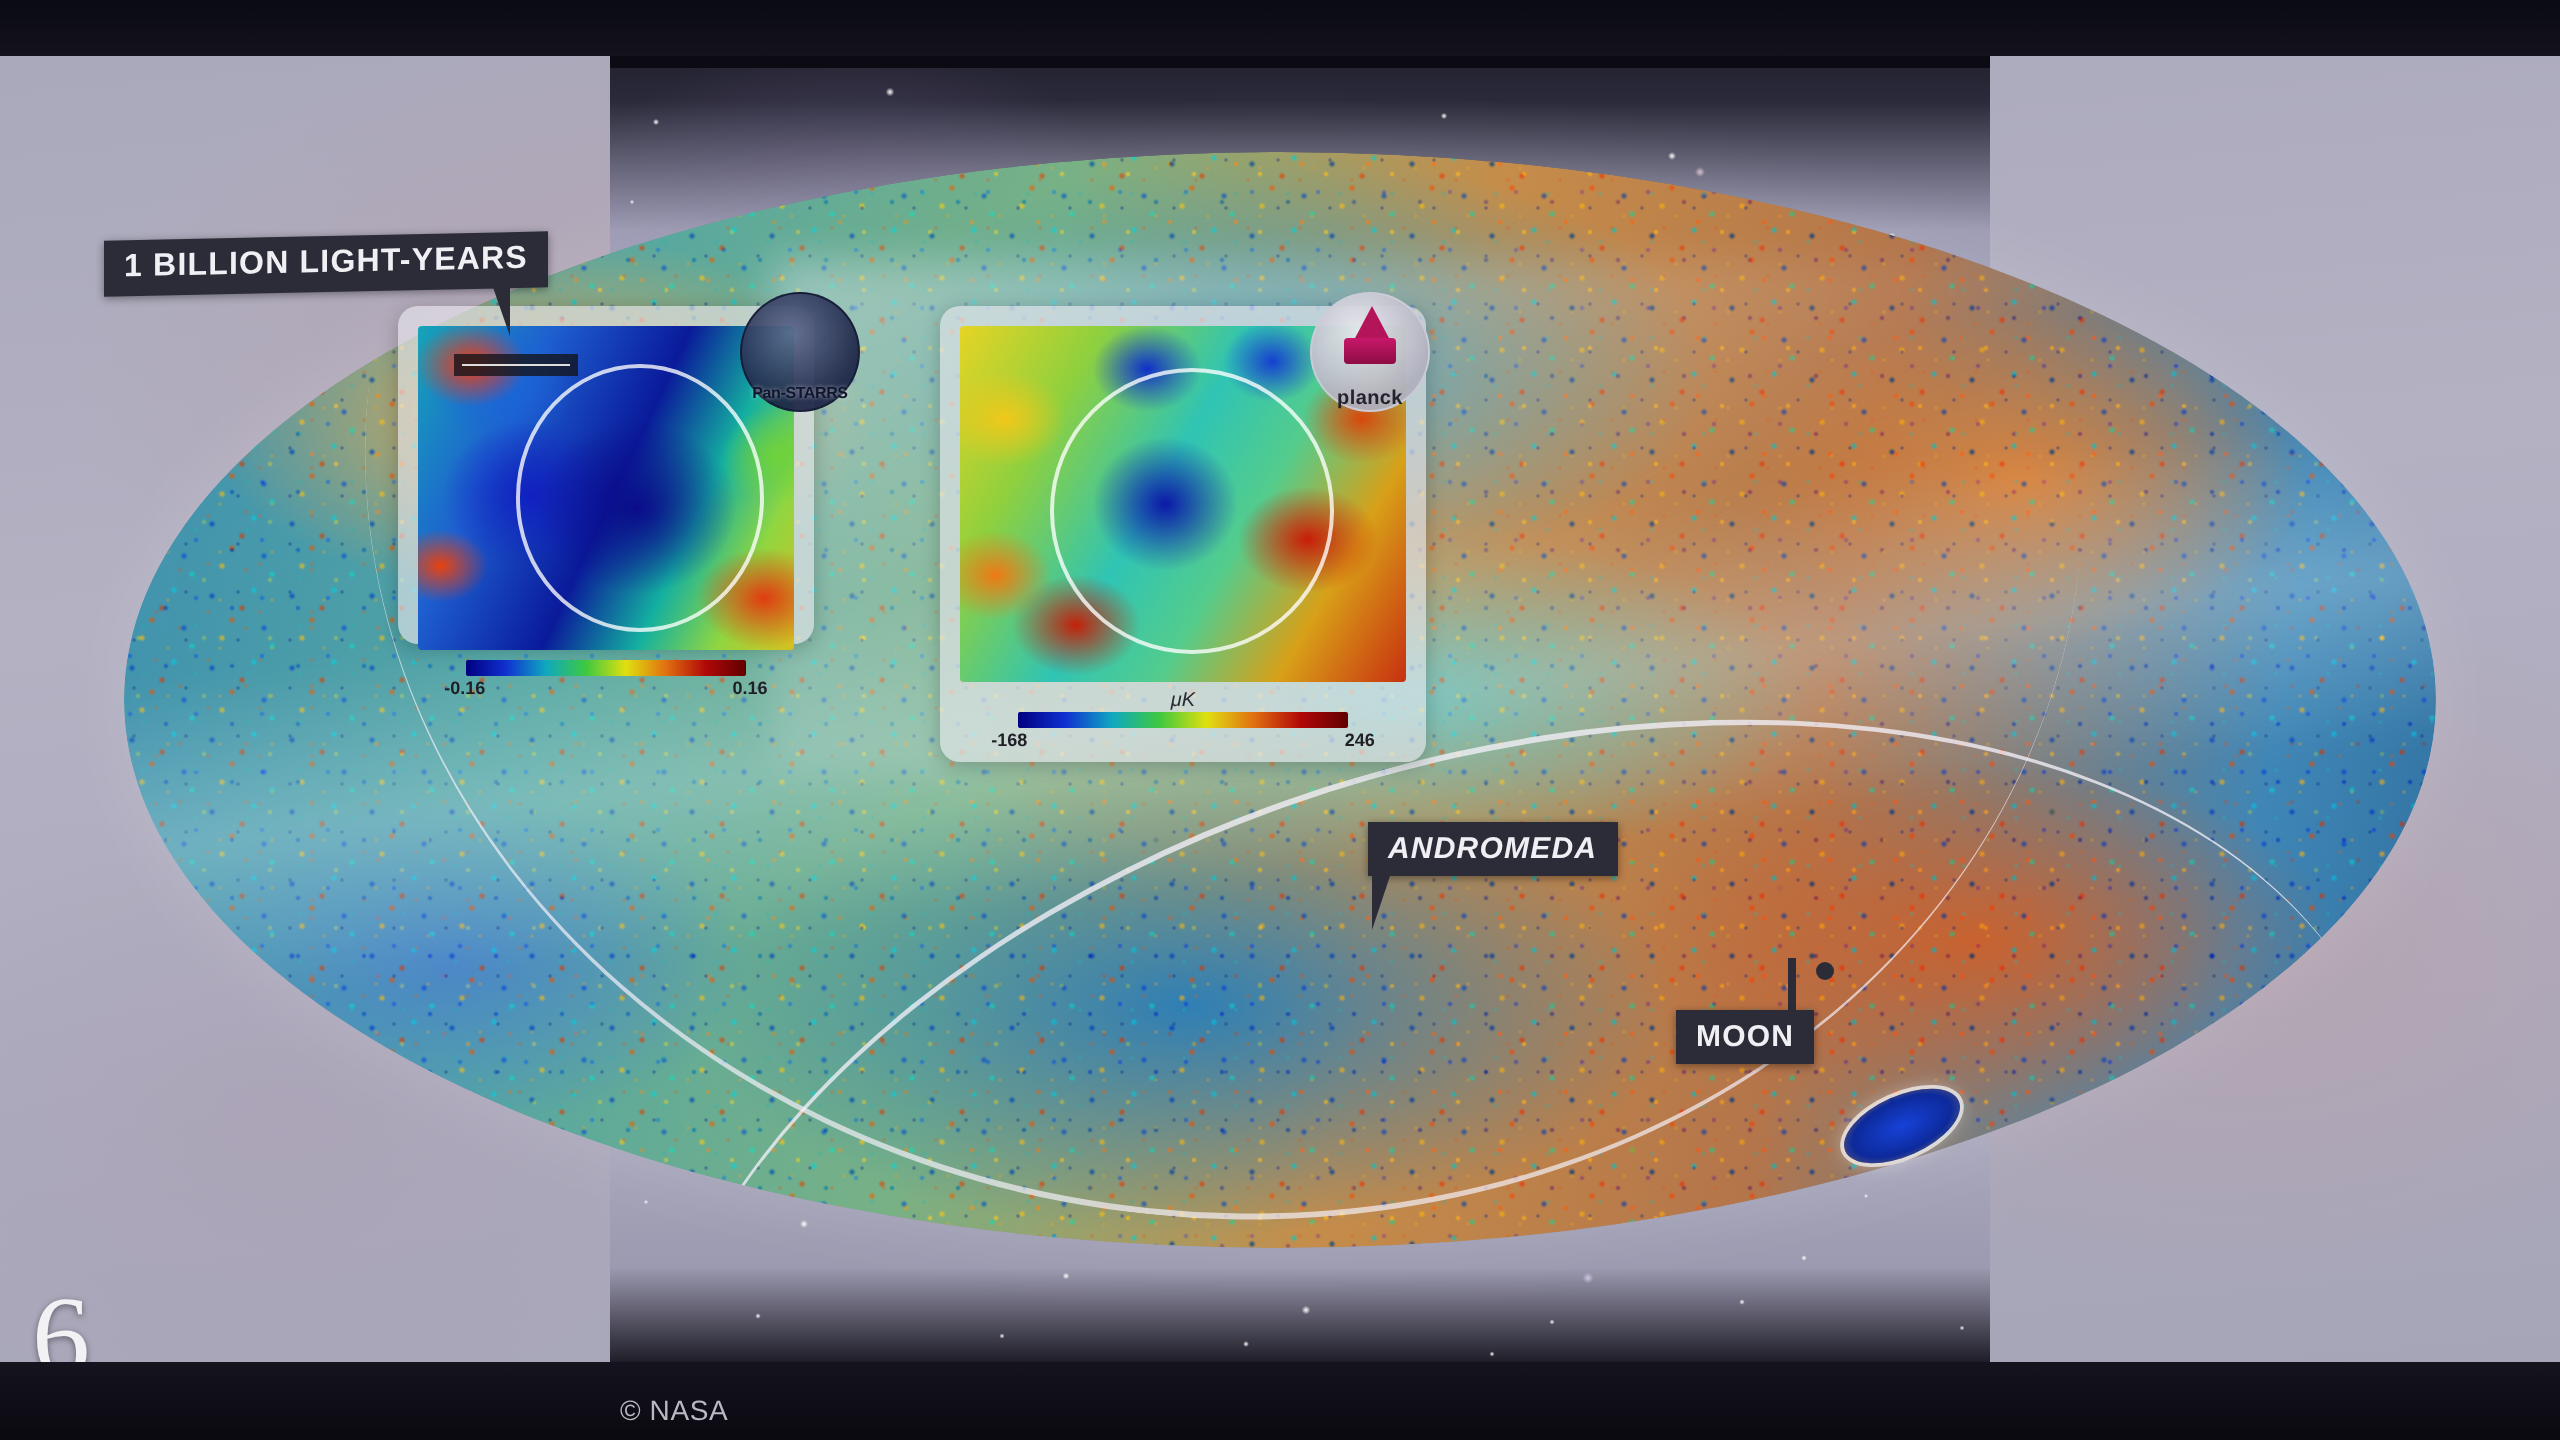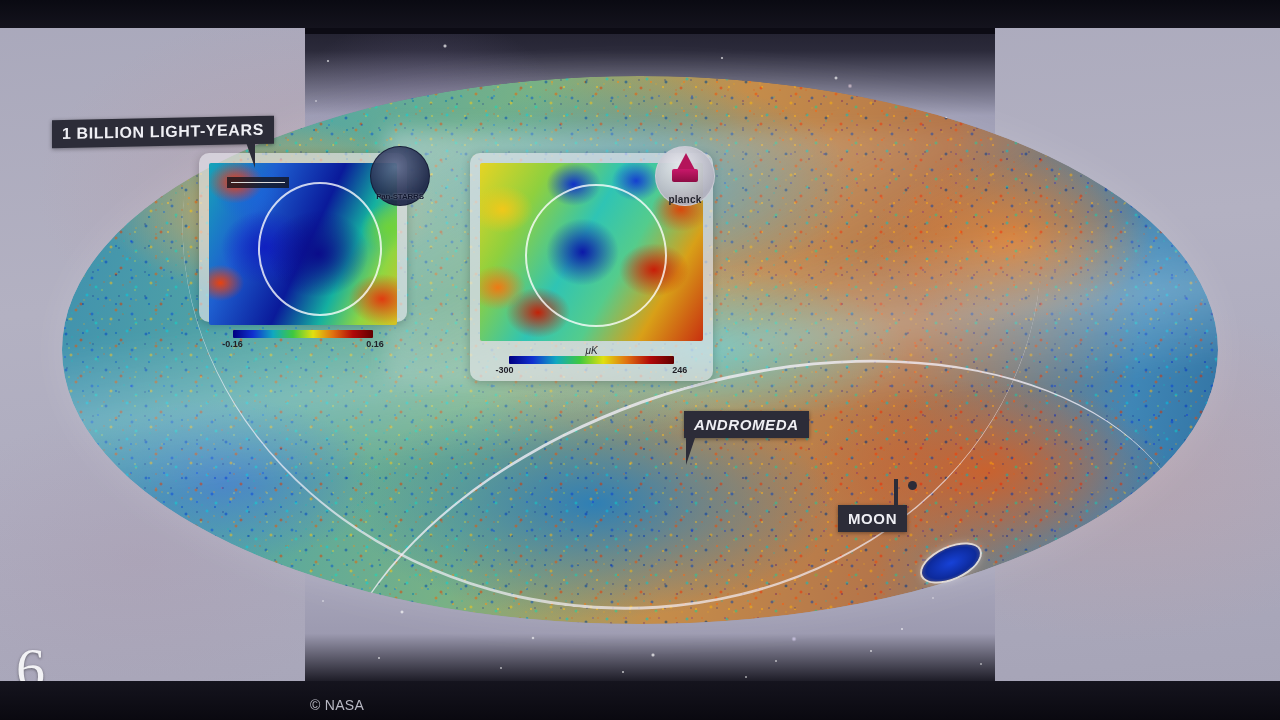--- a/index.html
+++ b/index.html
@@ -339,21 +339,21 @@
   </div>
 
   <div class="inset inset-right">
     <div class="map">
       <div class="circle-ov"></div>
     </div>
     <div class="cb-row">
       <div class="cb-unit">μK</div>
       <div class="cbar"></div>
       <div class="cb-ticks">
-        <span>-300</span>
+        <span>-168</span>
         <span>246</span>
       </div>
     </div>
   </div>
 
   <div class="logo logo-pan">
     <span class="lbl">Pan-STARRS</span>
   </div>
   <div class="logo logo-planck">
     <span class="sat">

